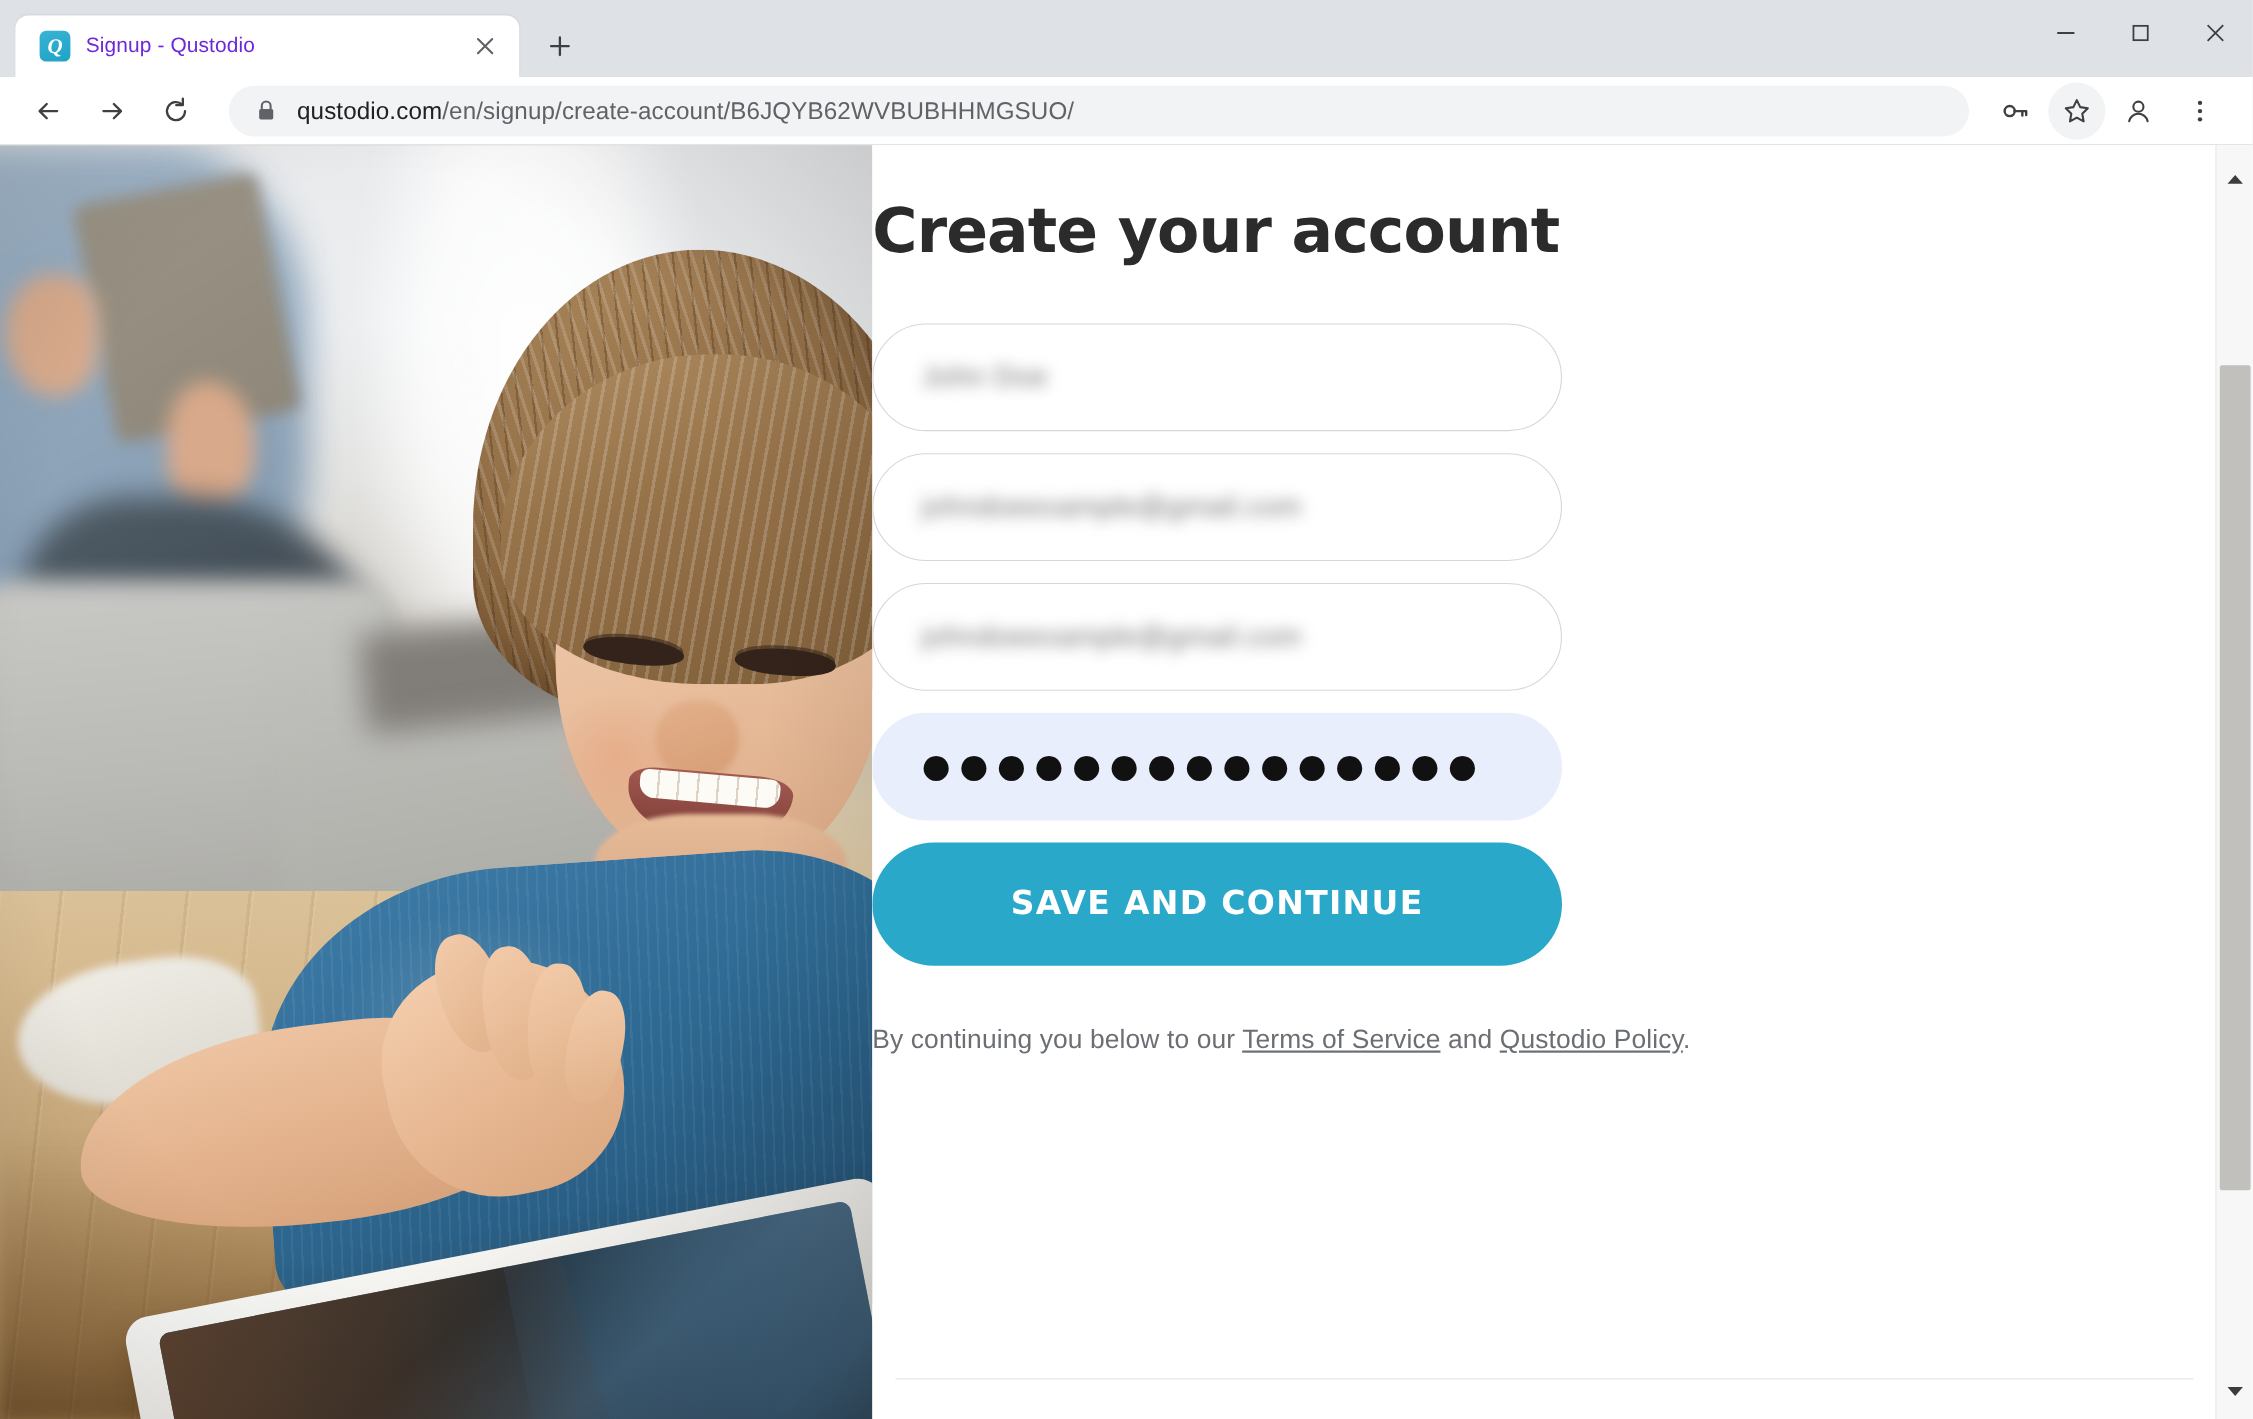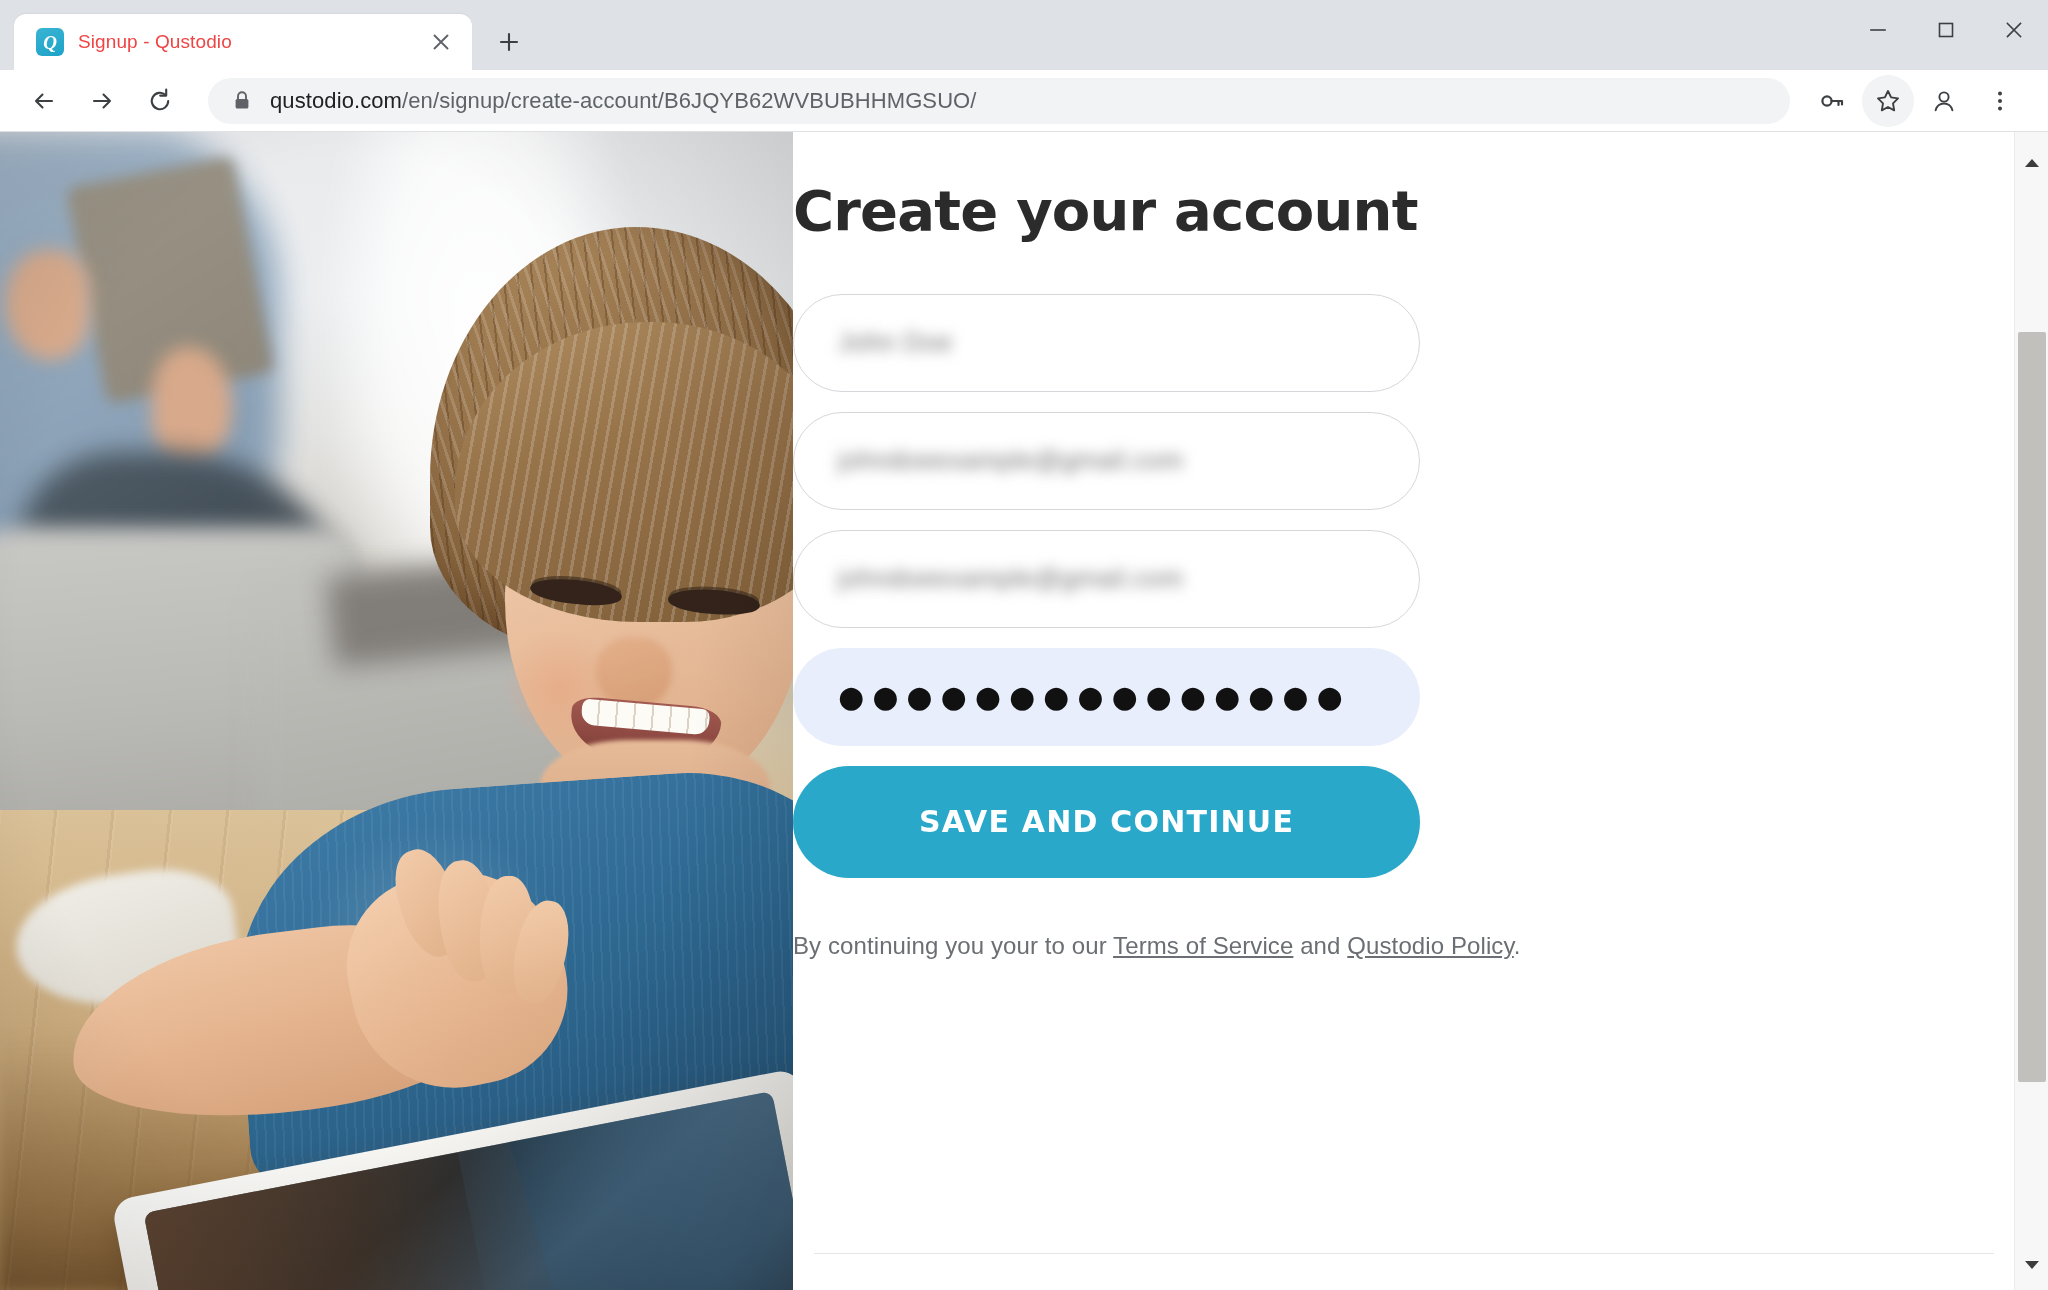--- a/index.html
+++ b/index.html
@@ -44,21 +44,21 @@
     flex:none;
     margin-right:14px;
   }
   .tab-favicon span {
     color:#ffffff; font-size:19px; font-weight:700;
     font-family:"Liberation Serif", serif;
     line-height:1; font-style:italic;
   }
   .tab-title {
     flex:1;
-    font-size:19px; color:#ef4444;
+    font-size:19px; color:#6d28d9;
     white-space:nowrap; overflow:hidden; text-overflow:ellipsis;
     letter-spacing:.1px;
   }
   .tab-close {
     width:30px; height:30px; flex:none;
     display:flex; align-items:center; justify-content:center;
     border-radius:50%;
   }
   .tab-close svg { display:block; }
   .newtab {
@@ -611,21 +611,21 @@
           <span class="redacted">johndoeexample@gmail.com</span>
         </div>
 
         <div class="field autofill">
           <span class="dots">●●●●●●●●●●●●●●●</span>
         </div>
 
         <button class="submit" type="submit">SAVE AND CONTINUE</button>
       </form>
 
-      <p class="terms"><span>By continuing you your to our </span><a href="#">Terms of Service</a><span> and </span><a href="#">Qustodio Policy</a><span>.</span></p>
+      <p class="terms"><span>By continuing you below to our </span><a href="#">Terms of Service</a><span> and </span><a href="#">Qustodio Policy</a><span>.</span></p>
 
       <div class="panel-divider"></div>
     </div>
 
     <div class="scrollbar">
       <div class="sb-arrow up">
         <svg width="16" height="12" viewBox="0 0 16 12" aria-hidden="true">
           <path d="M8 2 L15 10 L1 10 Z" fill="#3c3c3c"></path>
         </svg>
       </div>

